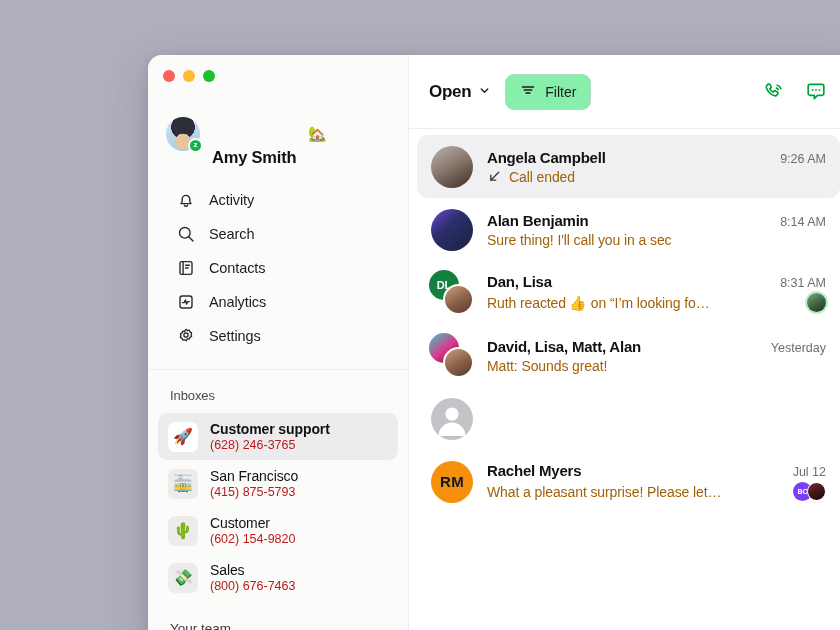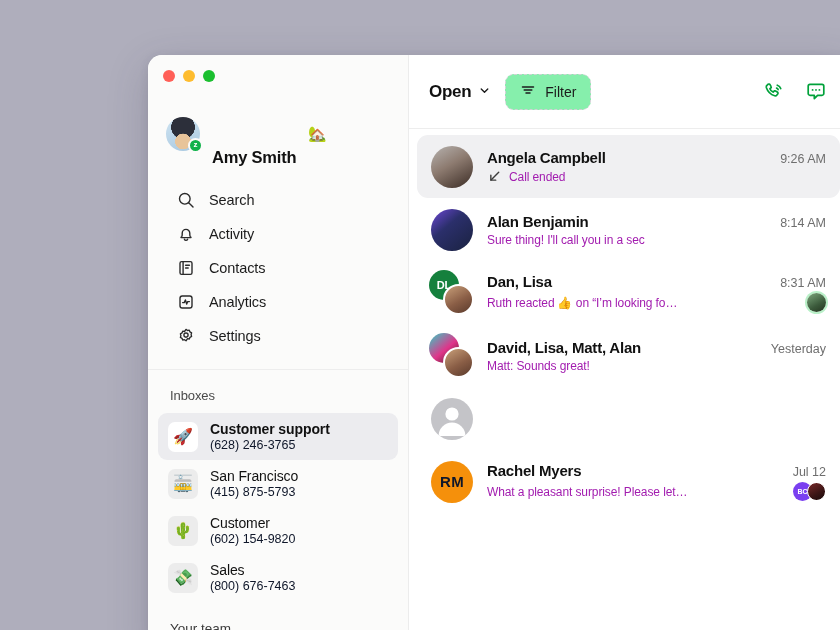--- a/index.html
+++ b/index.html
@@ -77,21 +77,21 @@
   }
   .inbox-item.selected { background: #ececef; }
   .inbox-icon {
     width: 30px; height: 30px; border-radius: 7px; background: #ececec;
     display: flex; align-items: center; justify-content: center; font-size: 16px;
     flex: 0 0 30px;
   }
   .inbox-item.selected .inbox-icon { background: #ffffff; }
   .inbox-name { font-size: 14px; color: #111; font-weight: 400; letter-spacing: -.1px; }
   .inbox-item.selected .inbox-name { font-weight: 700; }
-  .inbox-phone { font-size: 12.5px; color: #0f172a; margin-top: 1px; }
+  .inbox-phone { font-size: 12.5px; color: #b91c1c; margin-top: 1px; }
   .your-team { font-size: 13.5px; color: #3b3b3b; padding: 20px 0 0 22px; }
 
   
   .main { flex: 1; height: 100%; background: #fff; display: flex; flex-direction: column; min-width: 0; }
   .main-header {
     height: 74px; flex: 0 0 74px;
     border-bottom: 1px solid #ededed;
     display: flex; align-items: center; padding: 0 20px 0 20px; gap: 14px;
   }
   .open-btn { display: flex; align-items: center; gap: 7px; cursor: pointer; }
@@ -132,21 +132,21 @@
   }
   .conv-body { flex: 1; min-width: 0; }
   .conv-top { display: flex; align-items: baseline; gap: 8px; }
   .conv-name {
     font-size: 15px; font-weight: 700; color: #111; letter-spacing: -.2px;
     white-space: nowrap; overflow: hidden; text-overflow: ellipsis; flex: 1; min-width: 0;
   }
   .conv-time { font-size: 12.5px; color: #6e6e6e; white-space: nowrap; flex: 0 0 auto; }
   .conv-bottom { display: flex; align-items: center; gap: 7px; margin-top: 3px; }
   .conv-preview {
-    font-size: 12px; color: #a21caf; white-space: nowrap; overflow: hidden;
+    font-size: 14px; color: #a16207; white-space: nowrap; overflow: hidden;
     text-overflow: ellipsis; flex: 1; min-width: 0; letter-spacing: -.1px;
   }
   .call-arrow { flex: 0 0 auto; color: #3c3c3c; display: flex; align-items: center; }
   .mini-avs { display: flex; align-items: center; flex: 0 0 auto; }
   .mini-av {
     width: 19px; height: 19px; border-radius: 50%; overflow: hidden;
     display: flex; align-items: center; justify-content: center;
     font-size: 7px; font-weight: 700; color: #fff;
   }
   .mini-av.ring { box-shadow: 0 0 0 2px #b9f0c8; }
@@ -183,36 +183,36 @@
           <div class="status-badge">z</div>
         </div>
         <div class="profile-name">Amy Smith</div>
         <div class="profile-emoji">🏡</div>
       </div>
 
       <div class="nav">
 
         <div class="nav-item">
           <span class="nav-icon">
+            <svg width="18" height="18" viewBox="0 0 18 18" fill="none" stroke="currentColor" stroke-width="1.4" stroke-linejoin="round">
+              <path d="M4 12.6c0-.6.5-.9.8-1.3.3-.5.4-1 .4-1.6V8.2a3.8 3.8 0 0 1 7.6 0v1.5c0 .6.1 1.1.4 1.6.3.4.8.7.8 1.3z"></path>
+              <path d="M7.4 14.2a1.7 1.7 0 0 0 3.2 0" stroke-linecap="round"></path>
+            </svg>
+          </span>
+          <span class="nav-label">Activity</span>
+        </div>
+
+        <div class="nav-item">
+          <span class="nav-icon">
             <svg width="18" height="18" viewBox="0 0 18 18" fill="none" stroke="currentColor" stroke-width="1.4">
               <circle cx="7.8" cy="7.8" r="5.3"></circle>
                 <line x1="11.7" y1="11.7" x2="16" y2="16" stroke-linecap="round"></line>
             </svg>
           </span>
           <span class="nav-label">Search</span>
-        </div>
-
-        <div class="nav-item">
-          <span class="nav-icon">
-            <svg width="18" height="18" viewBox="0 0 18 18" fill="none" stroke="currentColor" stroke-width="1.4" stroke-linejoin="round">
-              <path d="M4 12.6c0-.6.5-.9.8-1.3.3-.5.4-1 .4-1.6V8.2a3.8 3.8 0 0 1 7.6 0v1.5c0 .6.1 1.1.4 1.6.3.4.8.7.8 1.3z"></path>
-              <path d="M7.4 14.2a1.7 1.7 0 0 0 3.2 0" stroke-linecap="round"></path>
-            </svg>
-          </span>
-          <span class="nav-label">Activity</span>
         </div>
 
         <div class="nav-item">
           <span class="nav-icon">
             <svg width="18" height="18" viewBox="0 0 18 18" fill="none" stroke="currentColor" stroke-width="1.4" stroke-linejoin="round">
               <rect x="3" y="2.6" width="12" height="12.8" rx="1.6"></rect>
               <line x1="6.1" y1="2.6" x2="6.1" y2="15.4"></line>
               <line x1="8.6" y1="6.3" x2="12.4" y2="6.3" stroke-linecap="round"></line>
               <line x1="8.6" y1="9" x2="11.2" y2="9" stroke-linecap="round"></line>
             </svg>

